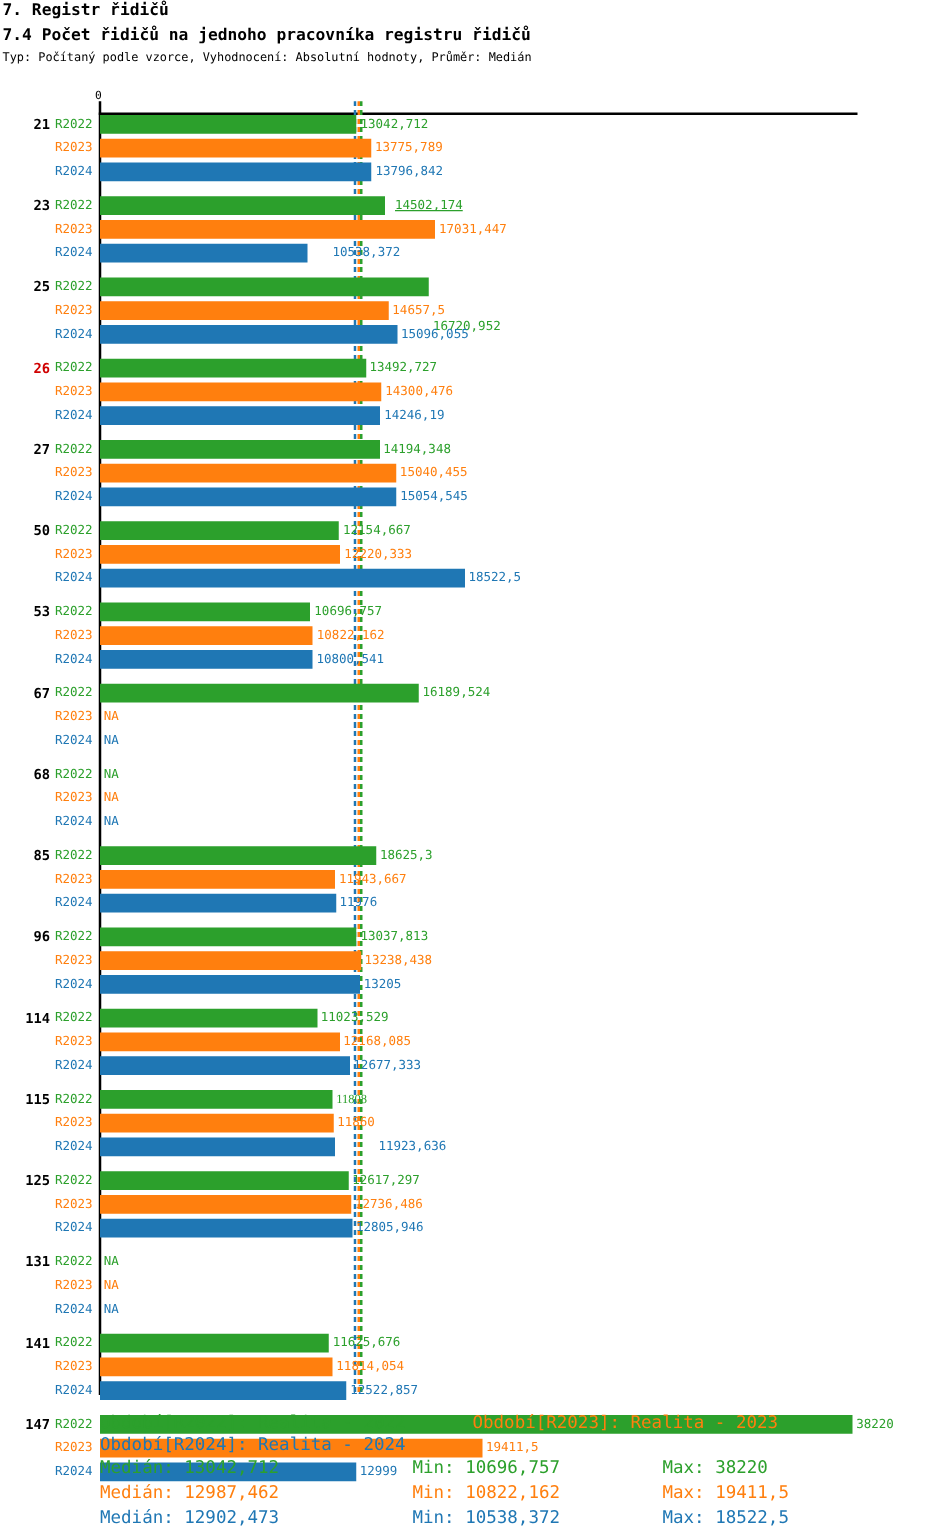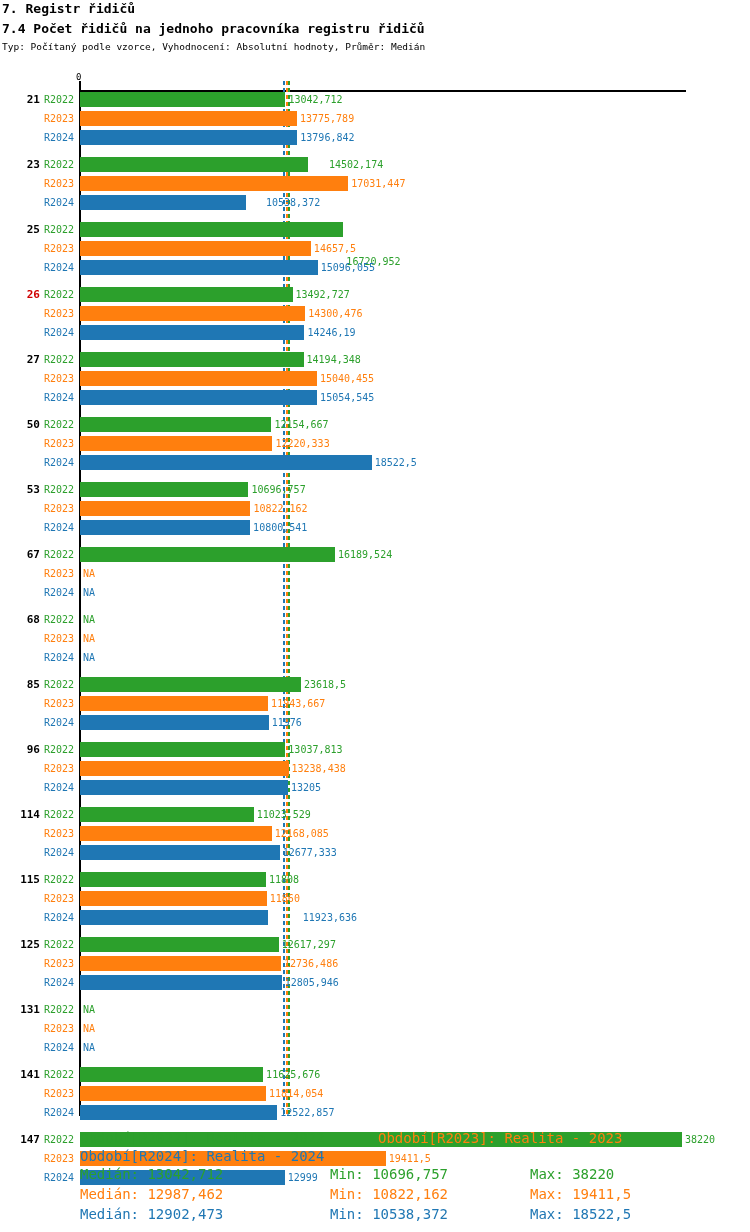--- a/index.html
+++ b/index.html
@@ -62,21 +62,21 @@
       </div>
       <div class="row" style="top: 60px;">
         <div class="ser-label" style="color: rgb(31, 119, 180);">R2024</div>
         <div class="bar" style="width: 217.313px; background: rgb(31, 119, 180);"></div>
         <div class="val" style="left: 300.313px; color: rgb(31, 119, 180);">13796,842</div>
       </div>
       <div class="grp-label" style="top: 88px;">23</div>
       <div class="row" style="top: 87px;">
         <div class="ser-label" style="color: rgb(44, 160, 44);">R2022</div>
         <div class="bar" style="width: 228.423px; background: rgb(44, 160, 44);"></div>
-        <div class="val" style="left: 329px; color: rgb(44, 160, 44);">14502,174</div>
+        <div class="val" style="left: 316px; color: rgb(44, 160, 44); text-decoration: underline;">14502,174</div>
       </div>
       <div class="row" style="top: 106px;">
         <div class="ser-label" style="color: rgb(255, 127, 14);">R2023</div>
         <div class="bar" style="width: 268.261px; background: rgb(255, 127, 14);"></div>
         <div class="val" style="left: 351.261px; color: rgb(255, 127, 14);">17031,447</div>
       </div>
       <div class="row" style="top: 125px;">
         <div class="ser-label" style="color: rgb(31, 119, 180);">R2024</div>
         <div class="bar" style="width: 165.989px; background: rgb(31, 119, 180);"></div>
         <div class="val" style="left: 248.989px; color: rgb(31, 119, 180); margin-left: 17px;">10538,372</div>
@@ -185,21 +185,21 @@
         <div class="na" style="color: rgb(255, 127, 14);">NA</div>
       </div>
       <div class="row" style="top: 580px;">
         <div class="ser-label" style="color: rgb(31, 119, 180);">R2024</div>
         <div class="na" style="color: rgb(31, 119, 180);">NA</div>
       </div>
       <div class="grp-label" style="top: 608px;">85</div>
       <div class="row" style="top: 607px;">
         <div class="ser-label" style="color: rgb(44, 160, 44);">R2022</div>
         <div class="bar" style="width: 220.916px; background: rgb(44, 160, 44);"></div>
-        <div class="val" style="left: 303.916px; color: rgb(44, 160, 44);">23618,5</div>
+        <div class="val" style="left: 303.916px; color: rgb(44, 160, 44);">18625,3</div>
       </div>
       <div class="row" style="top: 626px;">
         <div class="ser-label" style="color: rgb(255, 127, 14);">R2023</div>
         <div class="bar" style="width: 188.124px; background: rgb(255, 127, 14);"></div>
         <div class="val" style="left: 271.124px; color: rgb(255, 127, 14);">11943,667</div>
       </div>
       <div class="row" style="top: 645px;">
         <div class="ser-label" style="color: rgb(31, 119, 180);">R2024</div>
         <div class="bar" style="width: 188.633px; background: rgb(31, 119, 180);"></div>
         <div class="val" style="left: 271.633px; color: rgb(31, 119, 180);">11976</div>
@@ -233,21 +233,21 @@
       </div>
       <div class="row" style="top: 775px;">
         <div class="ser-label" style="color: rgb(31, 119, 180);">R2024</div>
         <div class="bar" style="width: 199.68px; background: rgb(31, 119, 180);"></div>
         <div class="val" style="left: 282.68px; color: rgb(31, 119, 180);">12677,333</div>
       </div>
       <div class="grp-label" style="top: 803px;">115</div>
       <div class="row" style="top: 802px;">
         <div class="ser-label" style="color: rgb(44, 160, 44);">R2022</div>
         <div class="bar" style="width: 185.987px; background: rgb(44, 160, 44);"></div>
-        <div class="val" style="left: 268.987px; color: rgb(44, 160, 44);">11808</div>
+        <div class="val" style="left: 268.987px; color: rgb(44, 160, 44); font-family: Liberation Serif, serif;">11808</div>
       </div>
       <div class="row" style="top: 821px;">
         <div class="ser-label" style="color: rgb(255, 127, 14);">R2023</div>
         <div class="bar" style="width: 186.806px; background: rgb(255, 127, 14);"></div>
         <div class="val" style="left: 269.806px; color: rgb(255, 127, 14);">11860</div>
       </div>
       <div class="row" style="top: 840px;">
         <div class="ser-label" style="color: rgb(31, 119, 180);">R2024</div>
         <div class="bar" style="width: 187.808px; background: rgb(31, 119, 180);"></div>
         <div class="val" style="left: 270.808px; color: rgb(31, 119, 180); margin-left: 32px;">11923,636</div>

